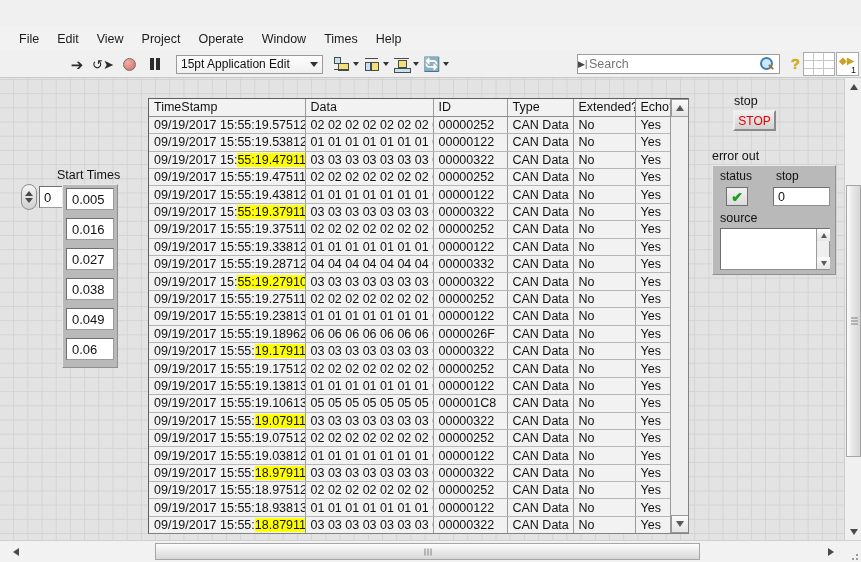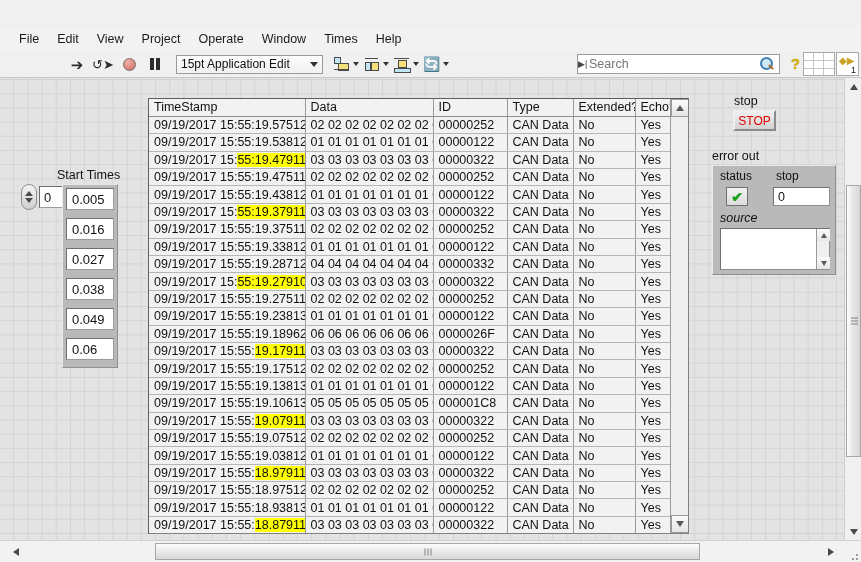--- a/index.html
+++ b/index.html
@@ -295,21 +295,21 @@
   .err-code-box {
     position: absolute; left: 60px; top: 21px;
     width: 57px; height: 19px;
     background: #ffffff;
     border: 1px solid #8f8f8f;
     border-top-color: #6f6f6f; border-left-color: #6f6f6f;
     font-size: 12.5px; color: #111;
     display: flex; align-items: center; padding-left: 4px;
     box-sizing: border-box;
   }
-  .err-src-lbl { position: absolute; left: 7px; top: 45px; font-size: 12.5px; color: #111; font-style: italic; }
+  .err-src-lbl { position: absolute; left: 7px; top: 45px; font-size: 12.5px; color: #111; }
   .err-src-box {
     position: absolute; left: 7px; top: 62px;
     width: 110px; height: 42px;
     background: #ffffff;
     border: 1px solid #8f8f8f;
     border-top-color: #6f6f6f; border-left-color: #6f6f6f;
     box-sizing: border-box;
   }
   .err-src-scroll {
     position: absolute; right: 0; top: 0; width: 13px; height: 100%;

